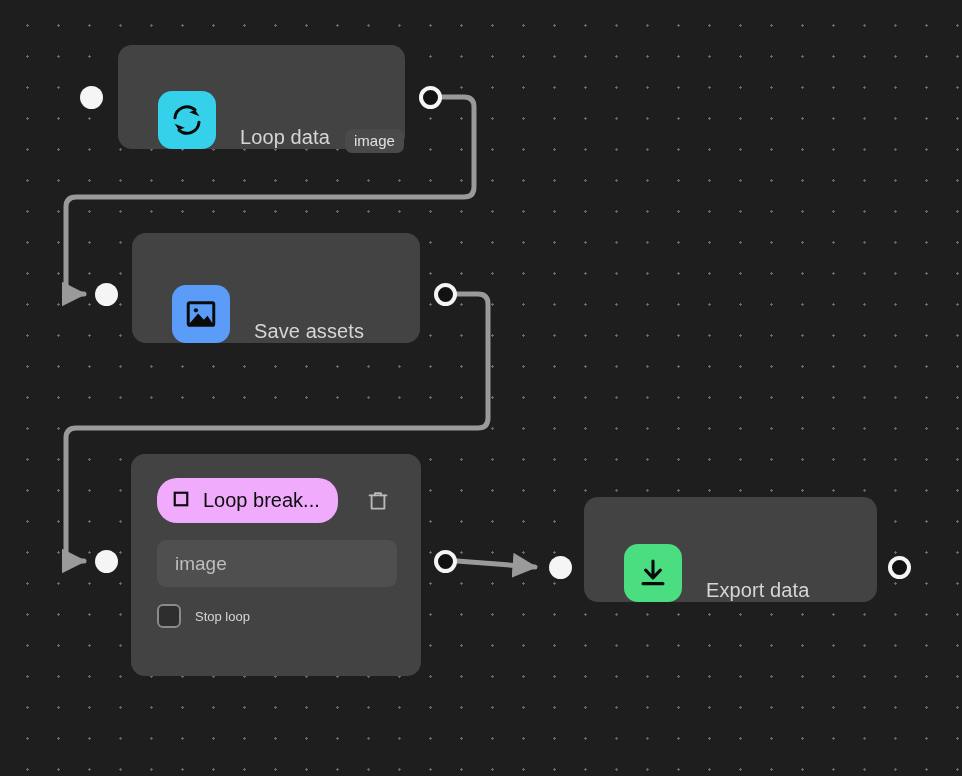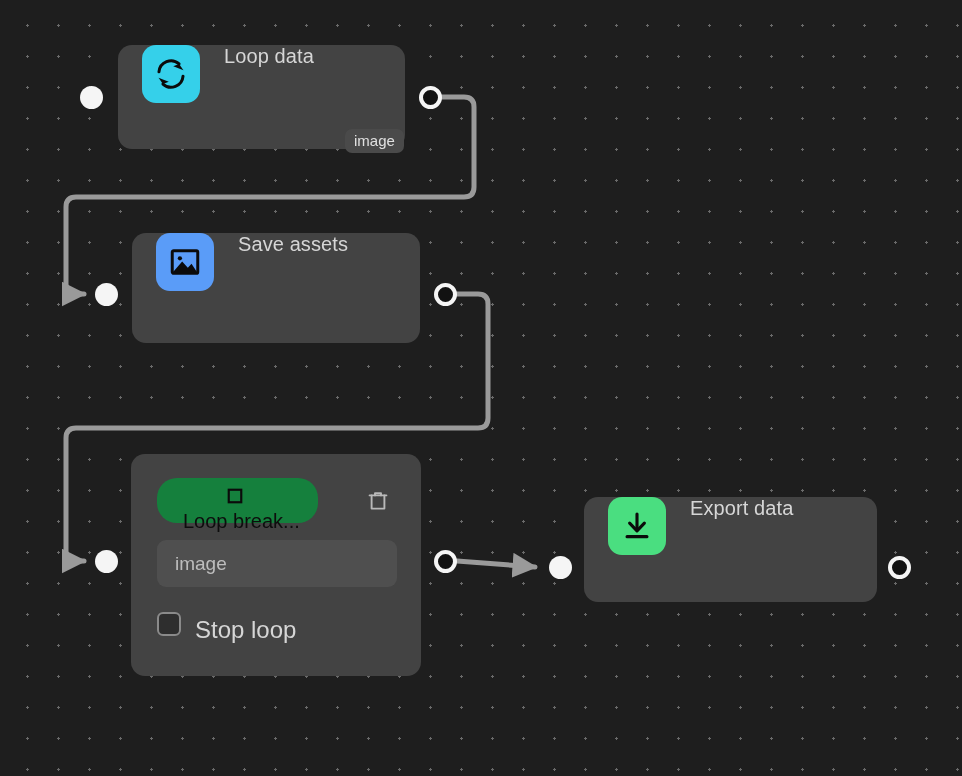--- a/index.html
+++ b/index.html
@@ -31,23 +31,23 @@
 
   
   .node {
     position: absolute;
     background: #434343;
     border-radius: 14px;
   }
 
   .node-row {
     display: flex;
-    align-items: flex-start;
+    align-items: flex-end;
     height: 100%;
-    padding-left: 24px;
+    padding-left: 40px;
   }
 
   .node-icon {
     width: 58px;
     height: 58px;
     border-radius: 14px;
     flex: 0 0 auto;
     display: flex;
     align-items: center;
     justify-content: center;
@@ -97,25 +97,24 @@
 
   .lb-head {
     display: flex;
     align-items: center;
     justify-content: space-between;
   }
 
   .lb-pill {
     display: flex;
     align-items: center;
-    background: #15803d;
+    background: #f0abfc;
     border-radius: 20px;
     height: 45px;
-    padding: 8px 18px 0 14px;
-    flex-direction: column;
+    padding: 0 18px 0 14px;
   }
   .lb-pill-label {
     margin-left: 12px;
     font-size: 20px;
     color: #0d0d0d;
     white-space: nowrap;
   }
 
   .lb-trash {
     margin-left: 10px;
@@ -147,23 +146,22 @@
   .lb-box {
     width: 24px;
     height: 24px;
     border-radius: 6px;
     background: #2e2e2e;
     border: 2px solid #8a8a8a;
     flex: 0 0 auto;
   }
   .lb-check-label {
     margin-left: 14px;
-    font-size: 24px;
+    font-size: 13px;
     color: #d6d6d6;
-    margin-top: 12px;
   }
 </style>
 </head>
 <body>
 
 <div id="canvas">
 
   <svg id="edge-layer" viewBox="0 0 962 776" width="962" height="776">
     <defs>
       <marker id="arrow" viewBox="0 0 10 10" refX="9" refY="5" markerWidth="5" markerHeight="5" orient="auto-start-reverse">

